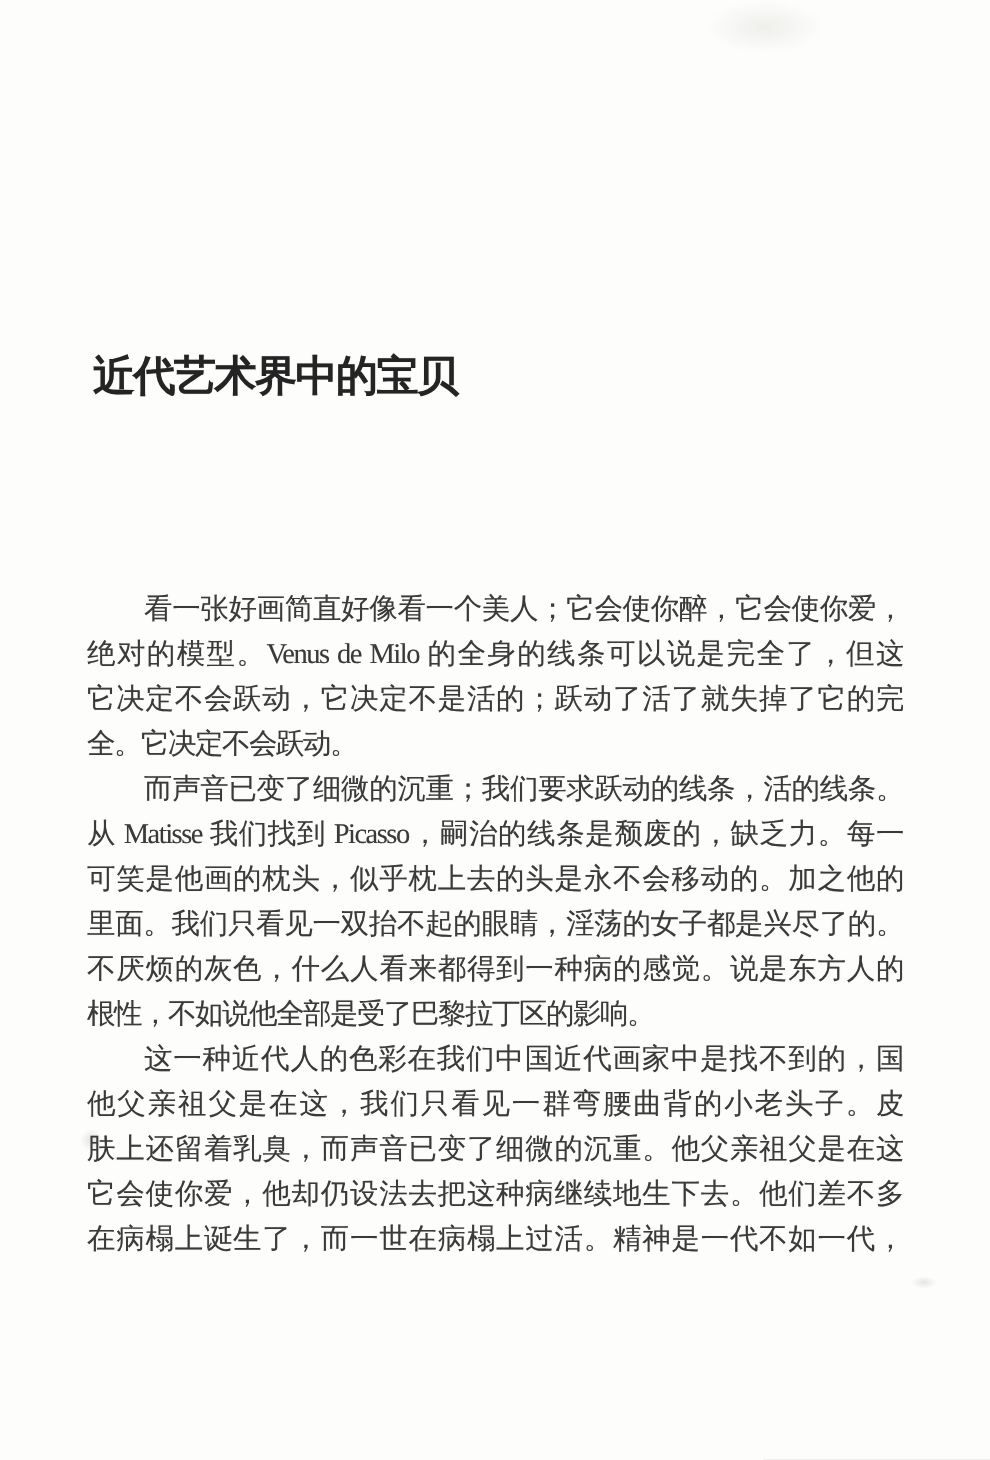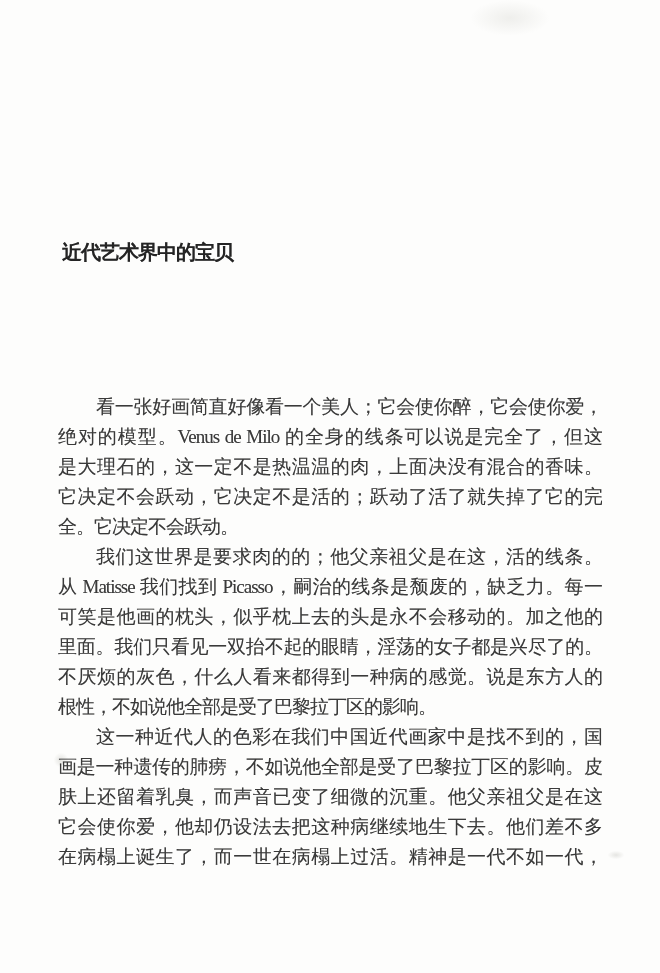--- a/index.html
+++ b/index.html
@@ -31,21 +31,21 @@
   }
   .artifact.mark-right {
     left: 608px; top: 851px; width: 16px; height: 8px;
     background: radial-gradient(ellipse at center, rgba(185,185,178,0.35), rgba(185,185,178,0) 75%);
   }
   .article-title {
     position: absolute;
     left: 62px;
     top: 236px;
     margin: 0;
-    font-size: 20px;
+    font-size: 28px;
     line-height: 32px;
     font-weight: 700;
     letter-spacing: -1px;
     color: #242424;
     white-space: nowrap;
     text-shadow: 0 0 0.5px rgba(40,40,40,0.4);
   }
   .text-block {
     position: absolute;
     left: 58px;
@@ -77,36 +77,35 @@
   <div class="artifact smudge-left-para3"></div>
   <div class="artifact mark-right"></div>
 
   <h1 class="article-title">近代艺术界中的宝贝</h1>
 
   <div class="text-block">
 
     <div class="paragraph">
       <div class="line first">看一张好画简直好像看一个美人；它会使你醉，它会使你爱，</div>
       <div class="line">绝对的模型。Venus de Milo 的全身的线条可以说是完全了，但这</div>
-      <div class="line">是大理石的，这一定不是热温温的肉，上面决没有混合的香味。</div>
       <div class="line">它决定不会跃动，它决定不是活的；跃动了活了就失掉了它的完</div>
       <div class="line short">全。它决定不会跃动。</div>
     </div>
 
     <div class="paragraph">
-      <div class="line first">我们这世界是要求肉的的；他父亲祖父是在这，活的线条。</div>
+      <div class="line first">而声音已变了细微的沉重；我们要求跃动的线条，活的线条。</div>
       <div class="line">从 Matisse 我们找到 Picasso，嗣治的线条是颓废的，缺乏力。每一</div>
       <div class="line">可笑是他画的枕头，似乎枕上去的头是永不会移动的。加之他的</div>
       <div class="line">里面。我们只看见一双抬不起的眼睛，淫荡的女子都是兴尽了的。</div>
       <div class="line">不厌烦的灰色，什么人看来都得到一种病的感觉。说是东方人的</div>
       <div class="line short">根性，不如说他全部是受了巴黎拉丁区的影响。</div>
     </div>
 
     <div class="paragraph">
       <div class="line first">这一种近代人的色彩在我们中国近代画家中是找不到的，国</div>
-      <div class="line">画是一种遗传的肺痨，不如说他全部是受了巴黎拉丁区的影响。皮</div>
+      <div class="line">他父亲祖父是在这，我们只看见一群弯腰曲背的小老头子。皮</div>
       <div class="line">肤上还留着乳臭，而声音已变了细微的沉重。他父亲祖父是在这</div>
       <div class="line">它会使你爱，他却仍设法去把这种病继续地生下去。他们差不多</div>
       <div class="line">在病榻上诞生了，而一世在病榻上过活。精神是一代不如一代，</div>
     </div>
 
   </div>
 </div>
 
 </body></html>

